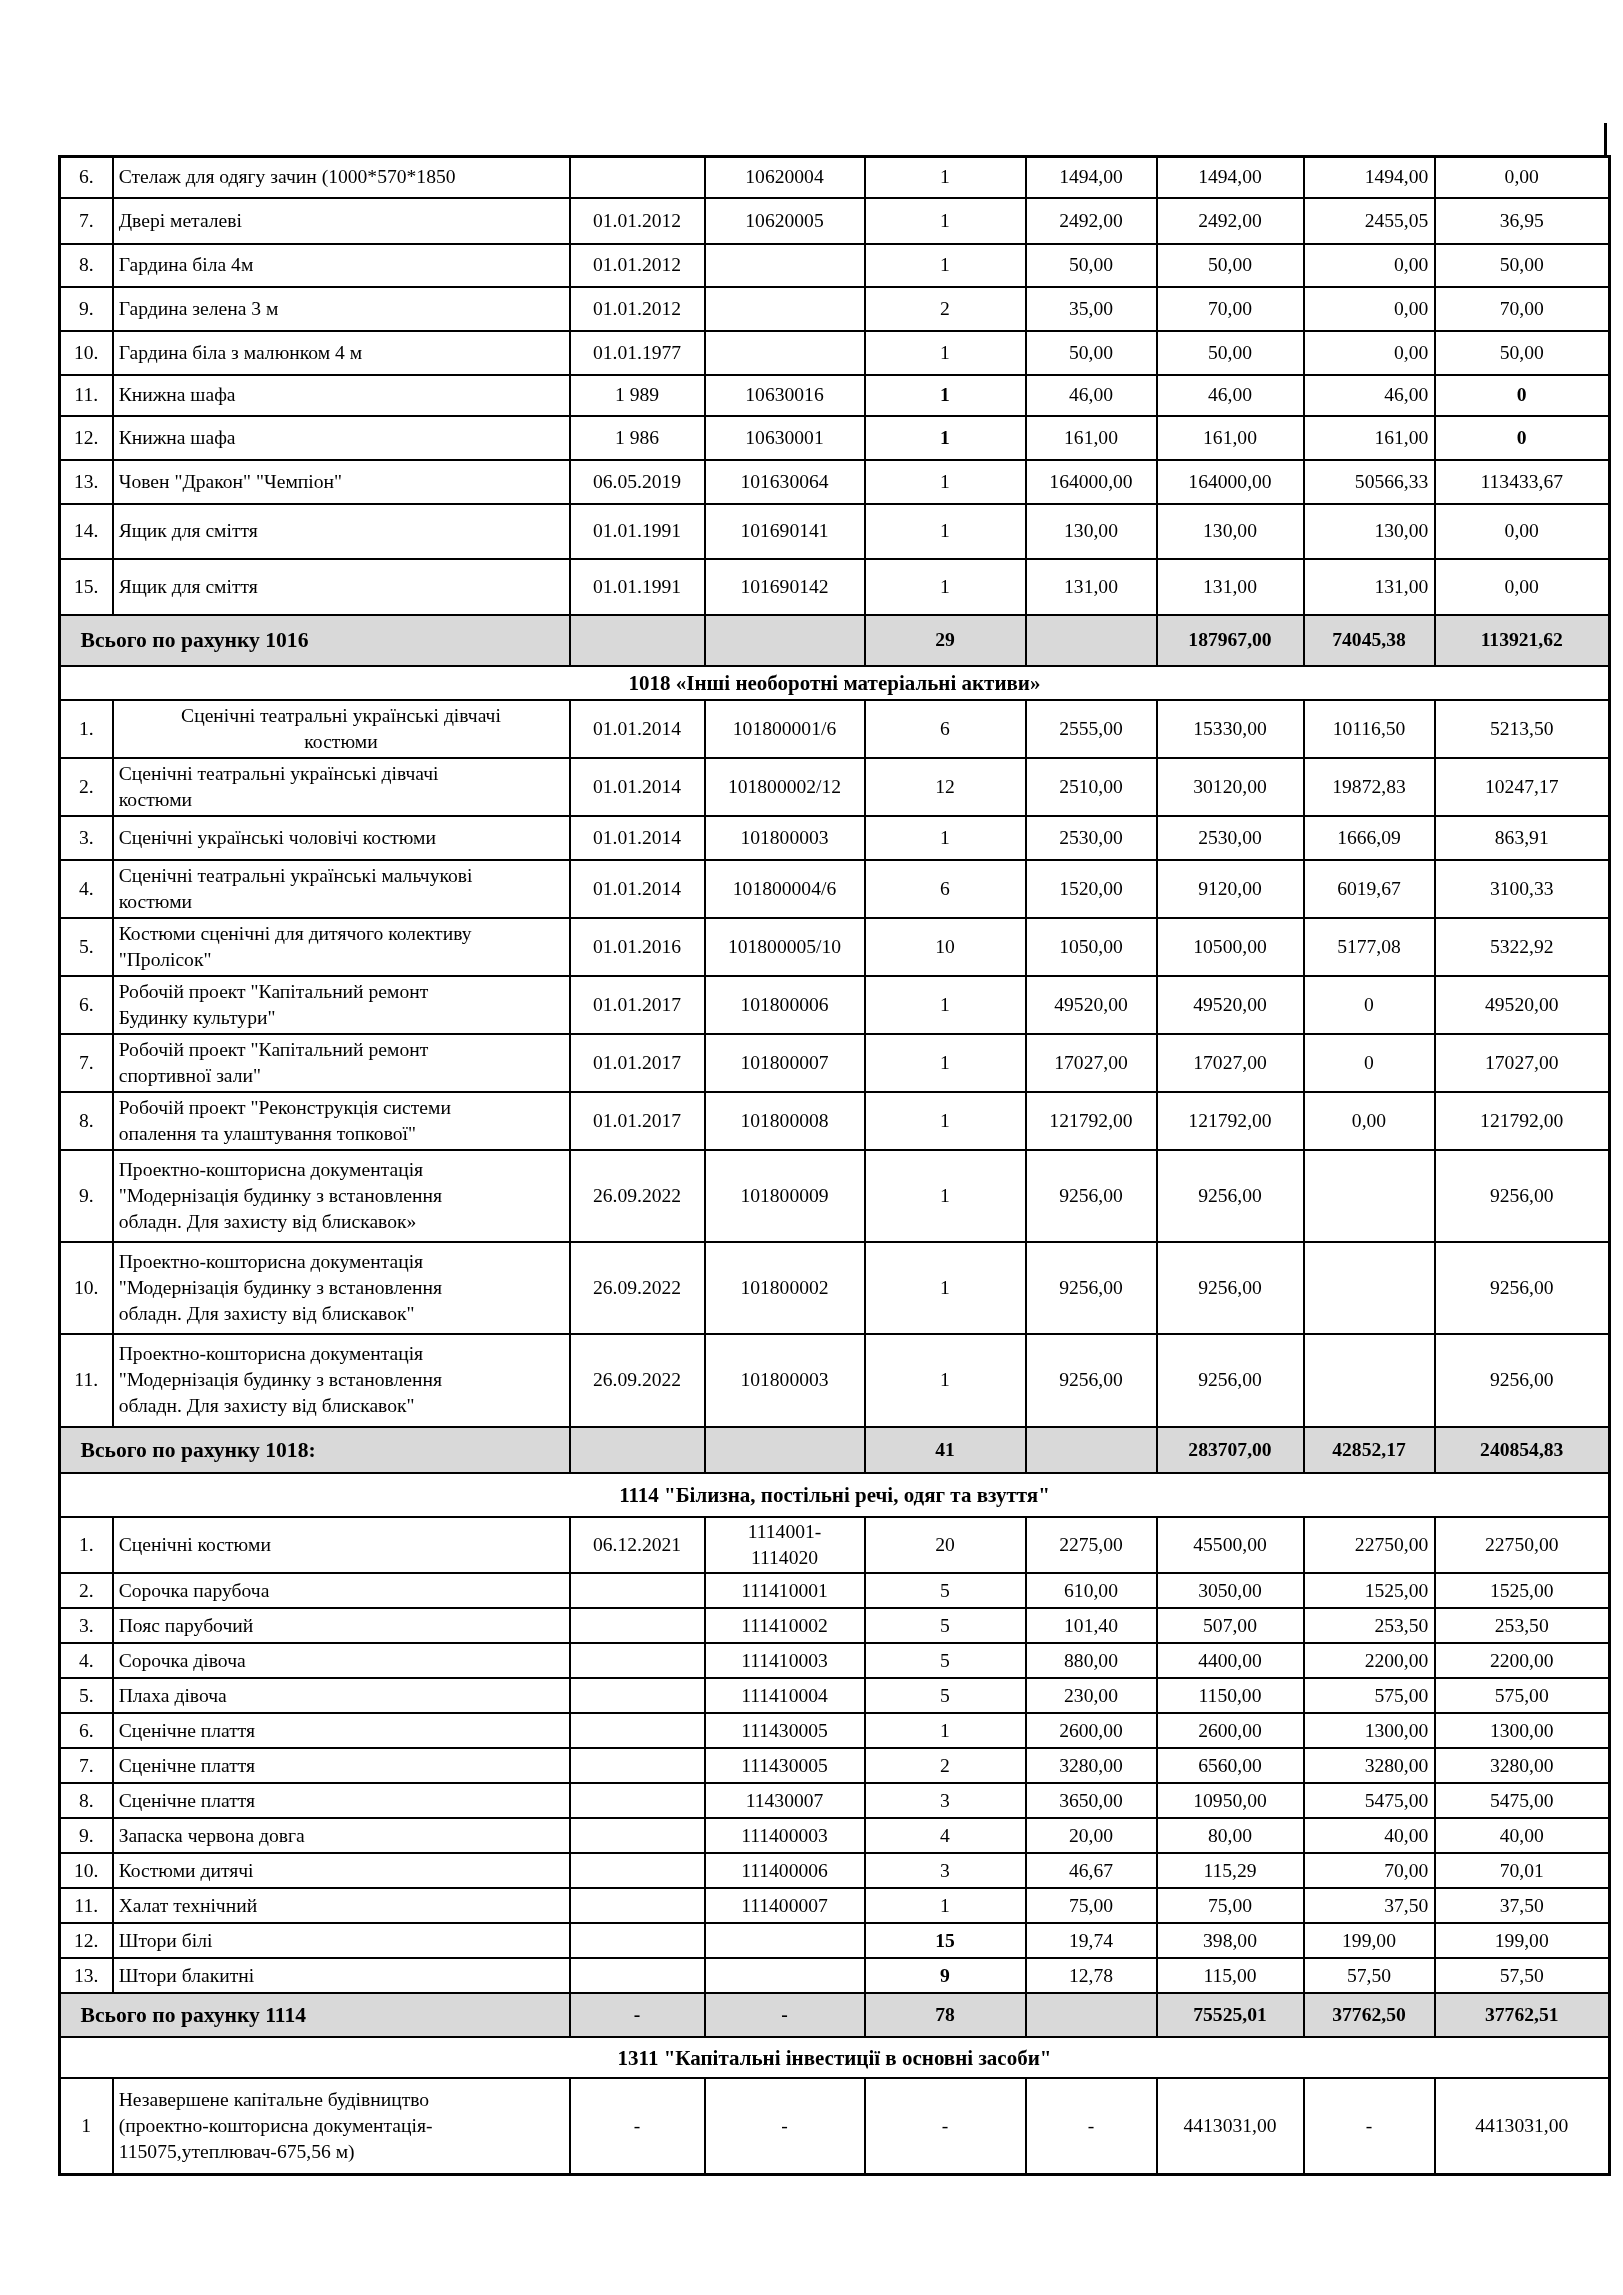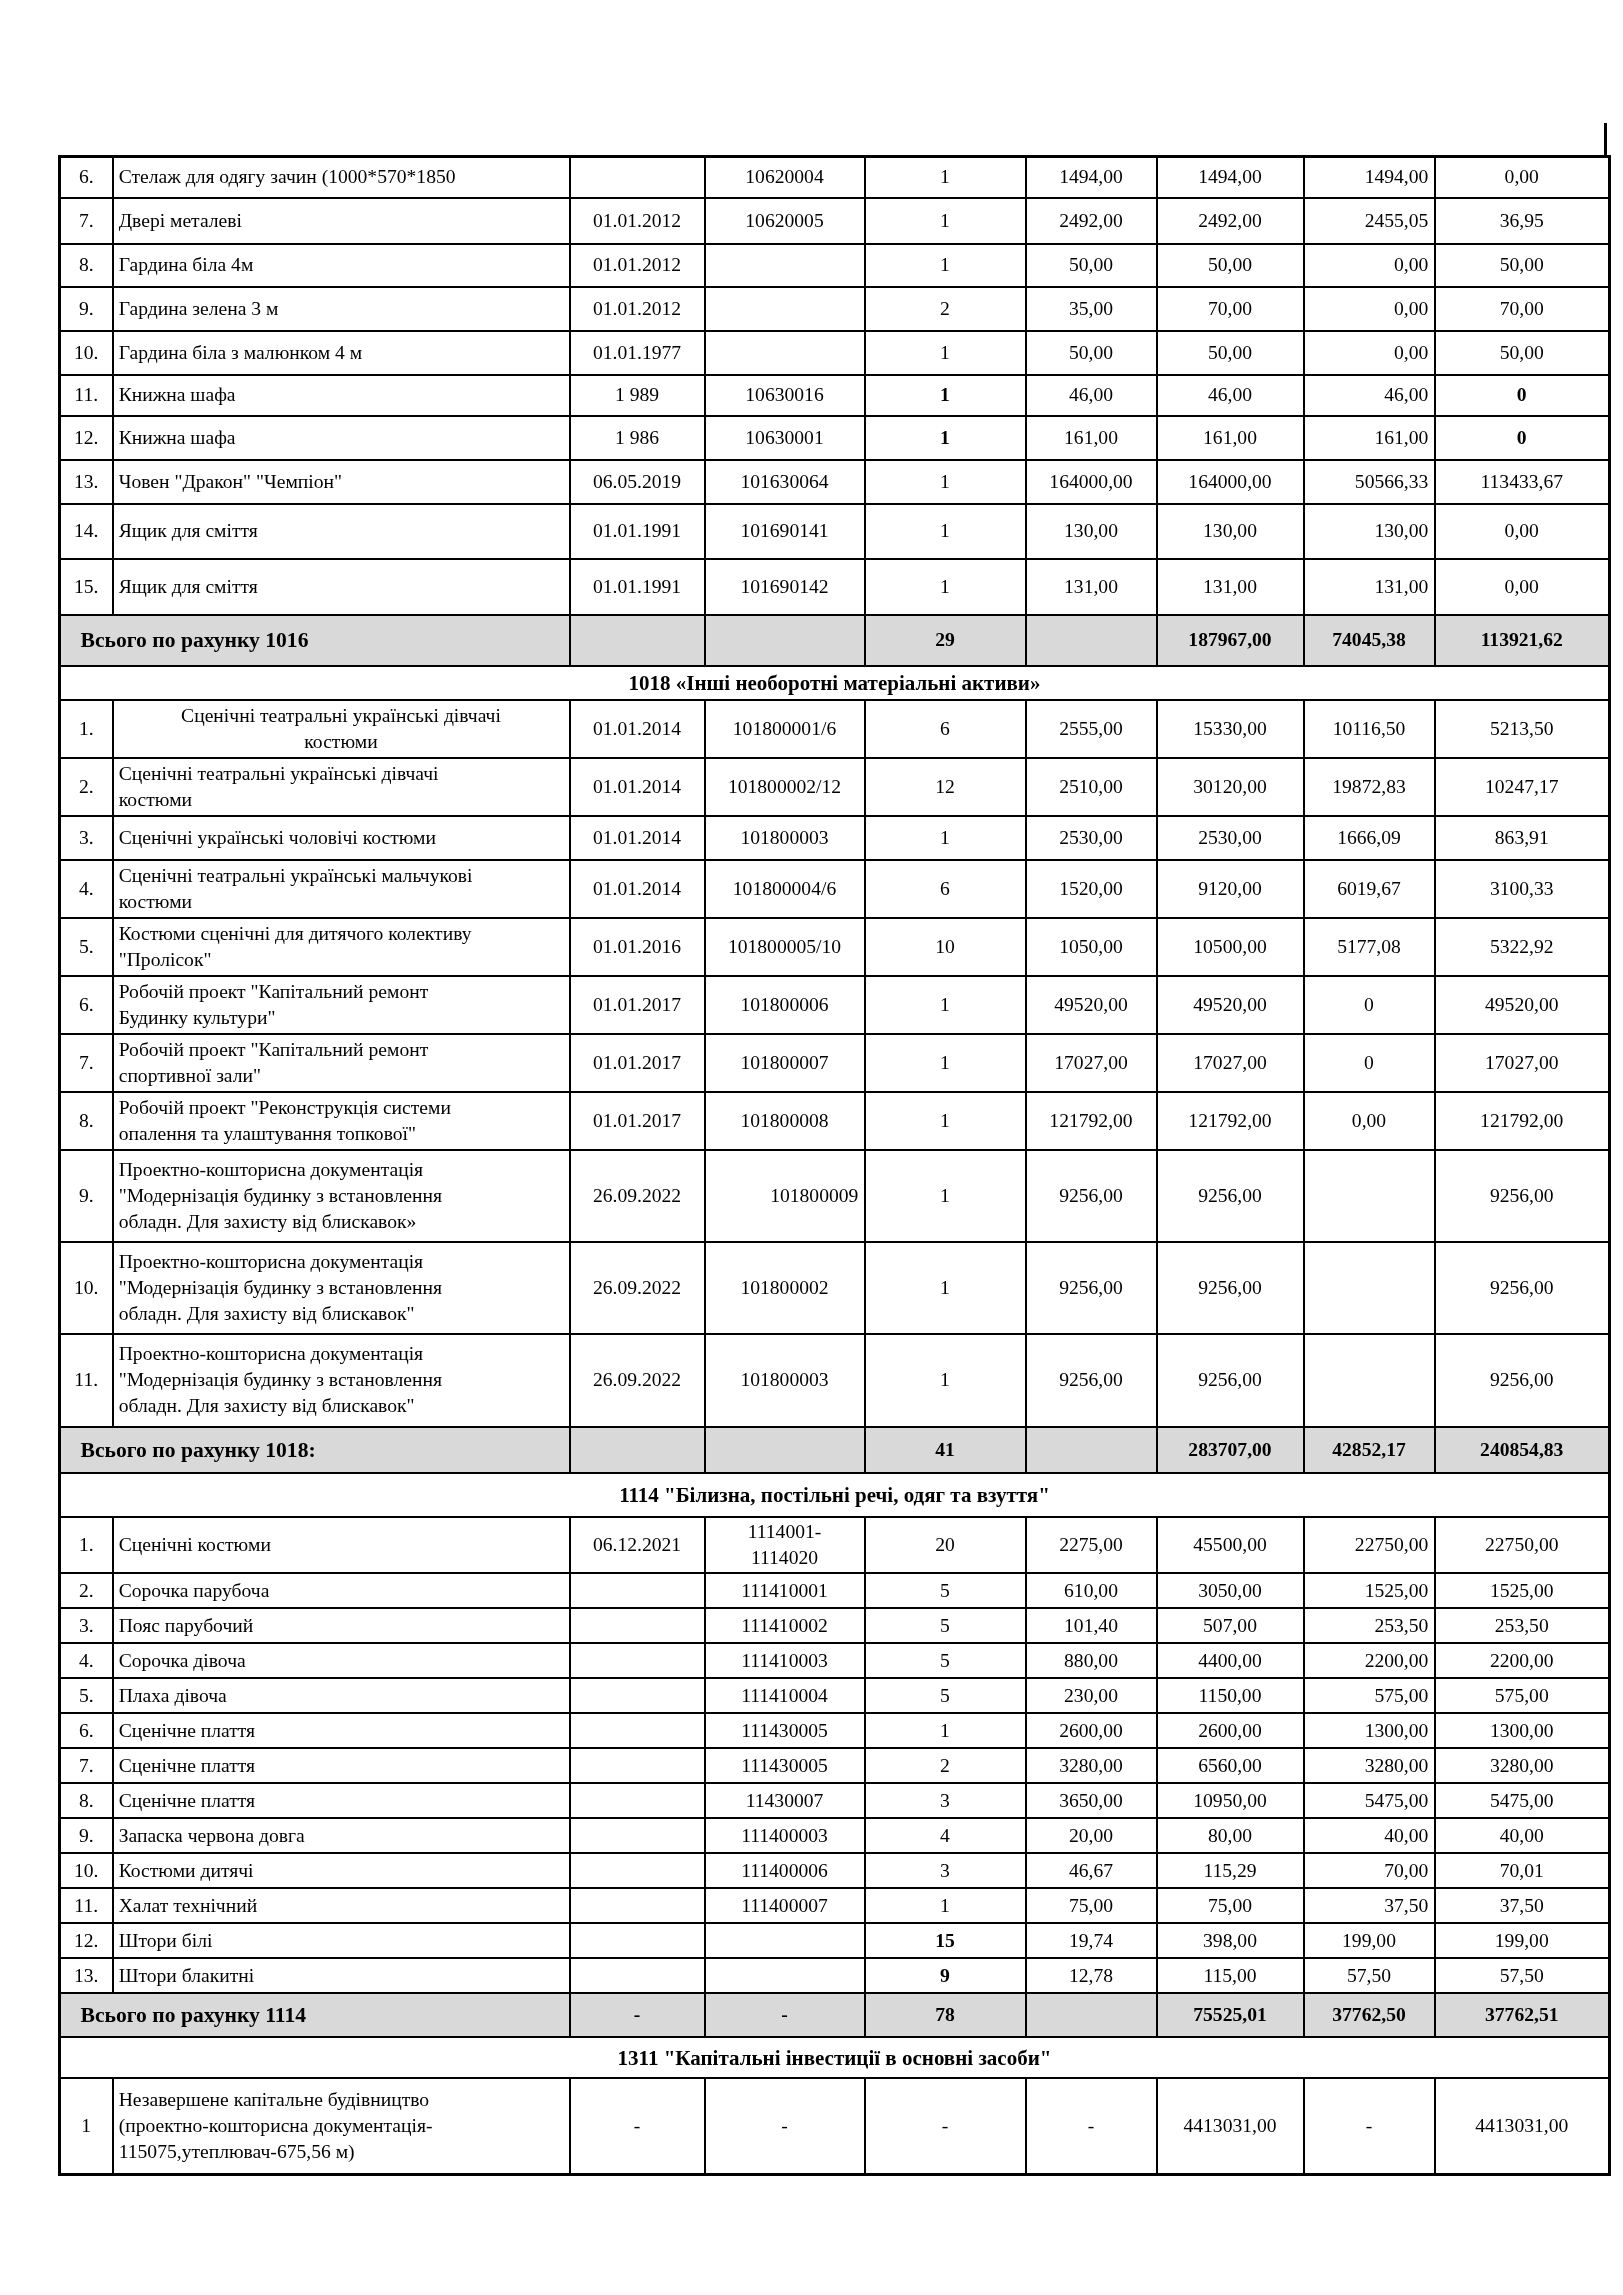--- a/index.html
+++ b/index.html
@@ -294,21 +294,21 @@
           <td class="ctr">121792,00</td>
           <td class="ctr">0,00</td>
           <td class="ctr">121792,00</td>
         </tr>
         <tr style="height: 92px;">
           <td class="ctr">9.</td>
           <td class="name">Проектно-кошторисна документація
 "Модернізація будинку з встановлення
 обладн. Для захисту від блискавок»</td>
           <td class="ctr">26.09.2022</td>
-          <td class="ctr name-inv" style="white-space: pre-line; text-align: right;">101800009</td>
+          <td class="ctr name-inv" style="white-space: pre-line;">101800009</td>
           <td class="ctr">1</td>
           <td class="ctr">9256,00</td>
           <td class="ctr">9256,00</td>
           <td class="ctr"></td>
           <td class="ctr">9256,00</td>
         </tr>
         <tr style="height: 92px;">
           <td class="ctr">10.</td>
           <td class="name">Проектно-кошторисна документація
 "Модернізація будинку з встановлення

